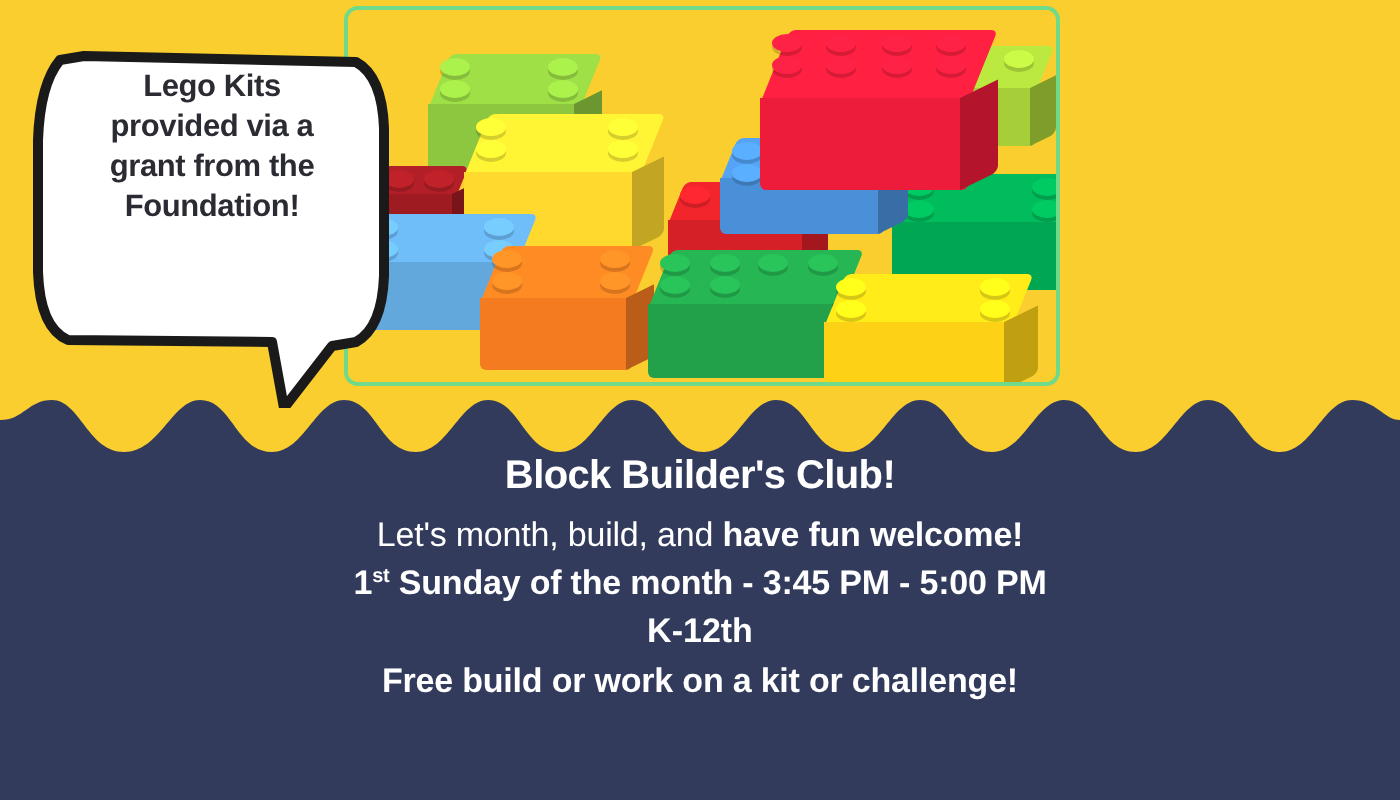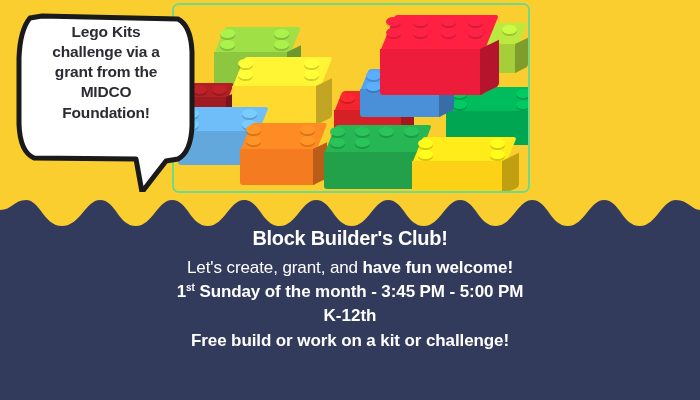--- a/index.html
+++ b/index.html
@@ -80,21 +80,21 @@
     width: 15px; height: 9px;
     border-radius: 50%;
     filter: brightness(1.22);
     box-shadow: 0 2px 0 rgba(0,0,0,0.16);
   }
 
   
   .bubble-wrap {
     position: absolute;
     left: 8px;
-    top: 6px;
+    top: 18px;
     width: 196px;
     height: 186px;
   }
   .bubble-svg { position: absolute; left: 0; top: 0; }
   .bubble-text {
     position: absolute;
     left: 16px;
     top: 16px;
     width: 164px;
     text-align: center;
@@ -293,23 +293,22 @@
                L 134 186
                L 158 155
                L 170 153
                Q 183 146 184 120
                L 184 46
                Q 183 20 170 13
                L 34 10 Z" fill="#FFFFFF" stroke="#1A1A1A" stroke-width="5" stroke-linejoin="round"></path>
     </svg>
     <div class="bubble-text">
       <div>Lego Kits</div>
-      <div>challenge via a</div>
+      <div>provided via a</div>
       <div>grant from the</div>
-      <div>MIDCO</div>
       <div>Foundation!</div>
     </div>
   </div>
 
   <div class="wave-section">
     <svg class="wave-svg" width="700" height="204" viewBox="0 0 700 204" preserveAspectRatio="none">
       <path d="M 0 14
                C 12 14 14 4 26 4
                C 40 4 44 30 62 30
                C 80 30 86 4 100 4
@@ -331,21 +330,21 @@
                C 656 30 662 4 676 4
                C 688 4 692 14 700 14
                L 700 204 L 0 204 Z" fill="#333B5C"></path>
     </svg>
   </div>
 
   <div class="navy-body">
     <div class="club-title">Block Builder's Club!</div>
 
     <div class="tag-line">
-      <span>Let's create, grant, and </span><b>have fun welcome!</b>
+      <span>Let's month, build, and </span><b>have fun welcome!</b>
     </div>
 
     <div class="when-line">
       <span>1</span><sup>st</sup><span> Sunday of the month - 3:45 PM - 5:00 PM</span>
     </div>
 
     <div class="grades-line">K-12th</div>
 
     <div class="detail-line">Free build or work on a kit or challenge!</div>
   </div>

